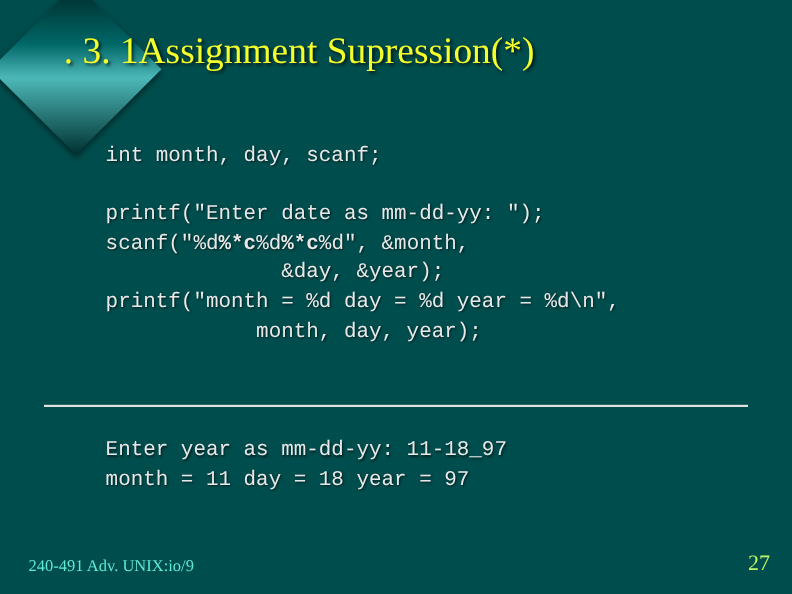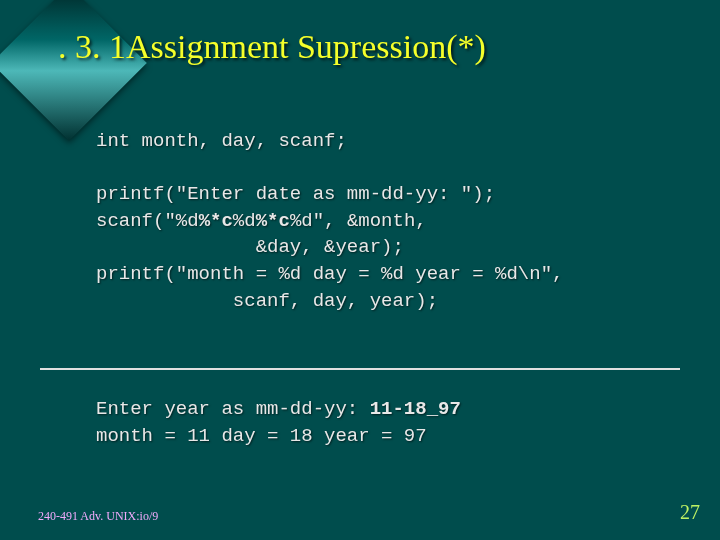--- a/index.html
+++ b/index.html
@@ -54,27 +54,27 @@
     position: absolute;
     top: 396px;
     left: 96px;
     font-family: 'Courier New', monospace;
     font-size: 19px;
     color: #e8e8e8;
     line-height: 1.4;
     text-shadow: 1px 1px 2px rgba(0,0,0,0.6);
     white-space: pre;
   }
-  .out-bold { font-weight: bold; }
+  .out-bold { font-weight: normal; }
   .footer-left {
     position: absolute;
     bottom: 16px;
-    left: 38px;
-    font-size: 12px;
-    color: #f0abfc;
+    left: 26px;
+    font-size: 15px;
+    color: #5eead4;
   }
   .footer-right {
     position: absolute;
     bottom: 16px;
     right: 20px;
     font-size: 20px;
     color: #bef264;
   }
 </style>
 </head>
@@ -83,21 +83,21 @@
 <div class="diamond"></div>
 
 <div class="title">. 3. 1Assignment Supression(*)</div>
 
 <div class="code-block"><span>int month, day, scanf;</span>
 <span></span>
 <span>printf("Enter date as mm-dd-yy: ");</span>
 <span>scanf("%d</span><span class="bold-part">%*c</span><span>%d</span><span class="bold-part">%*c</span><span>%d", &amp;month,</span>
 <span>              &amp;day, &amp;year);</span>
 <span>printf("month = %d day = %d year = %d\n",</span>
-<span>            scanf, day, year);</span></div>
+<span>            month, day, year);</span></div>
 
 <div class="divider"></div>
 
 <div class="output-block"><span>Enter year as mm-dd-yy: </span><span class="out-bold">11-18_97</span>
 <span>month = 11 day = 18 year = 97</span></div>
 
 <div class="footer-left">240-491 Adv. UNIX:io/9</div>
 <div class="footer-right">27</div>
 
 </body></html>

